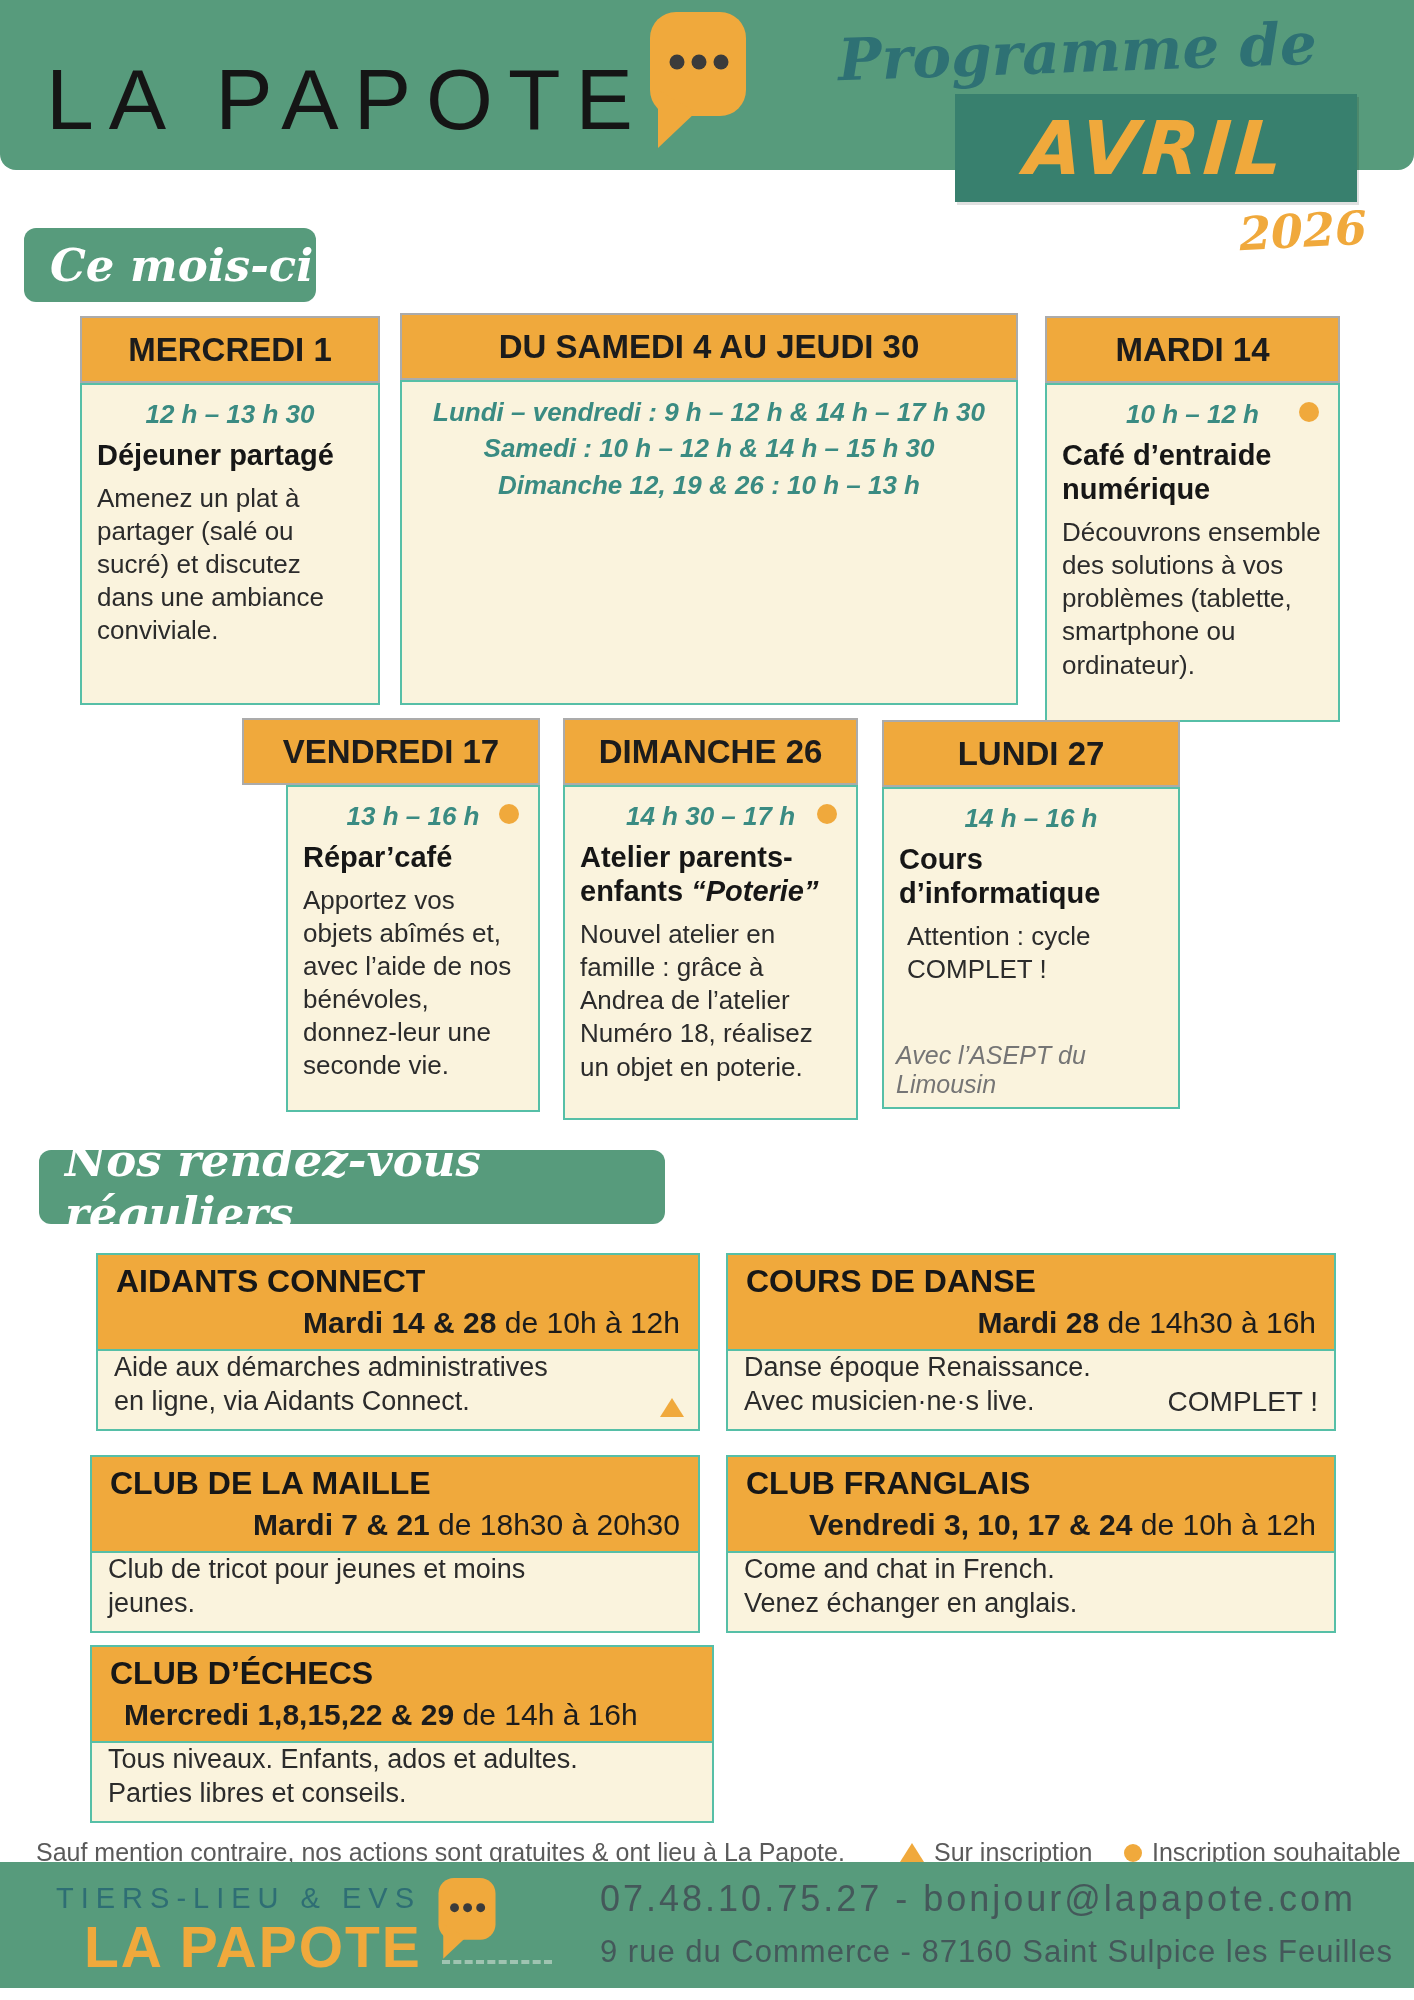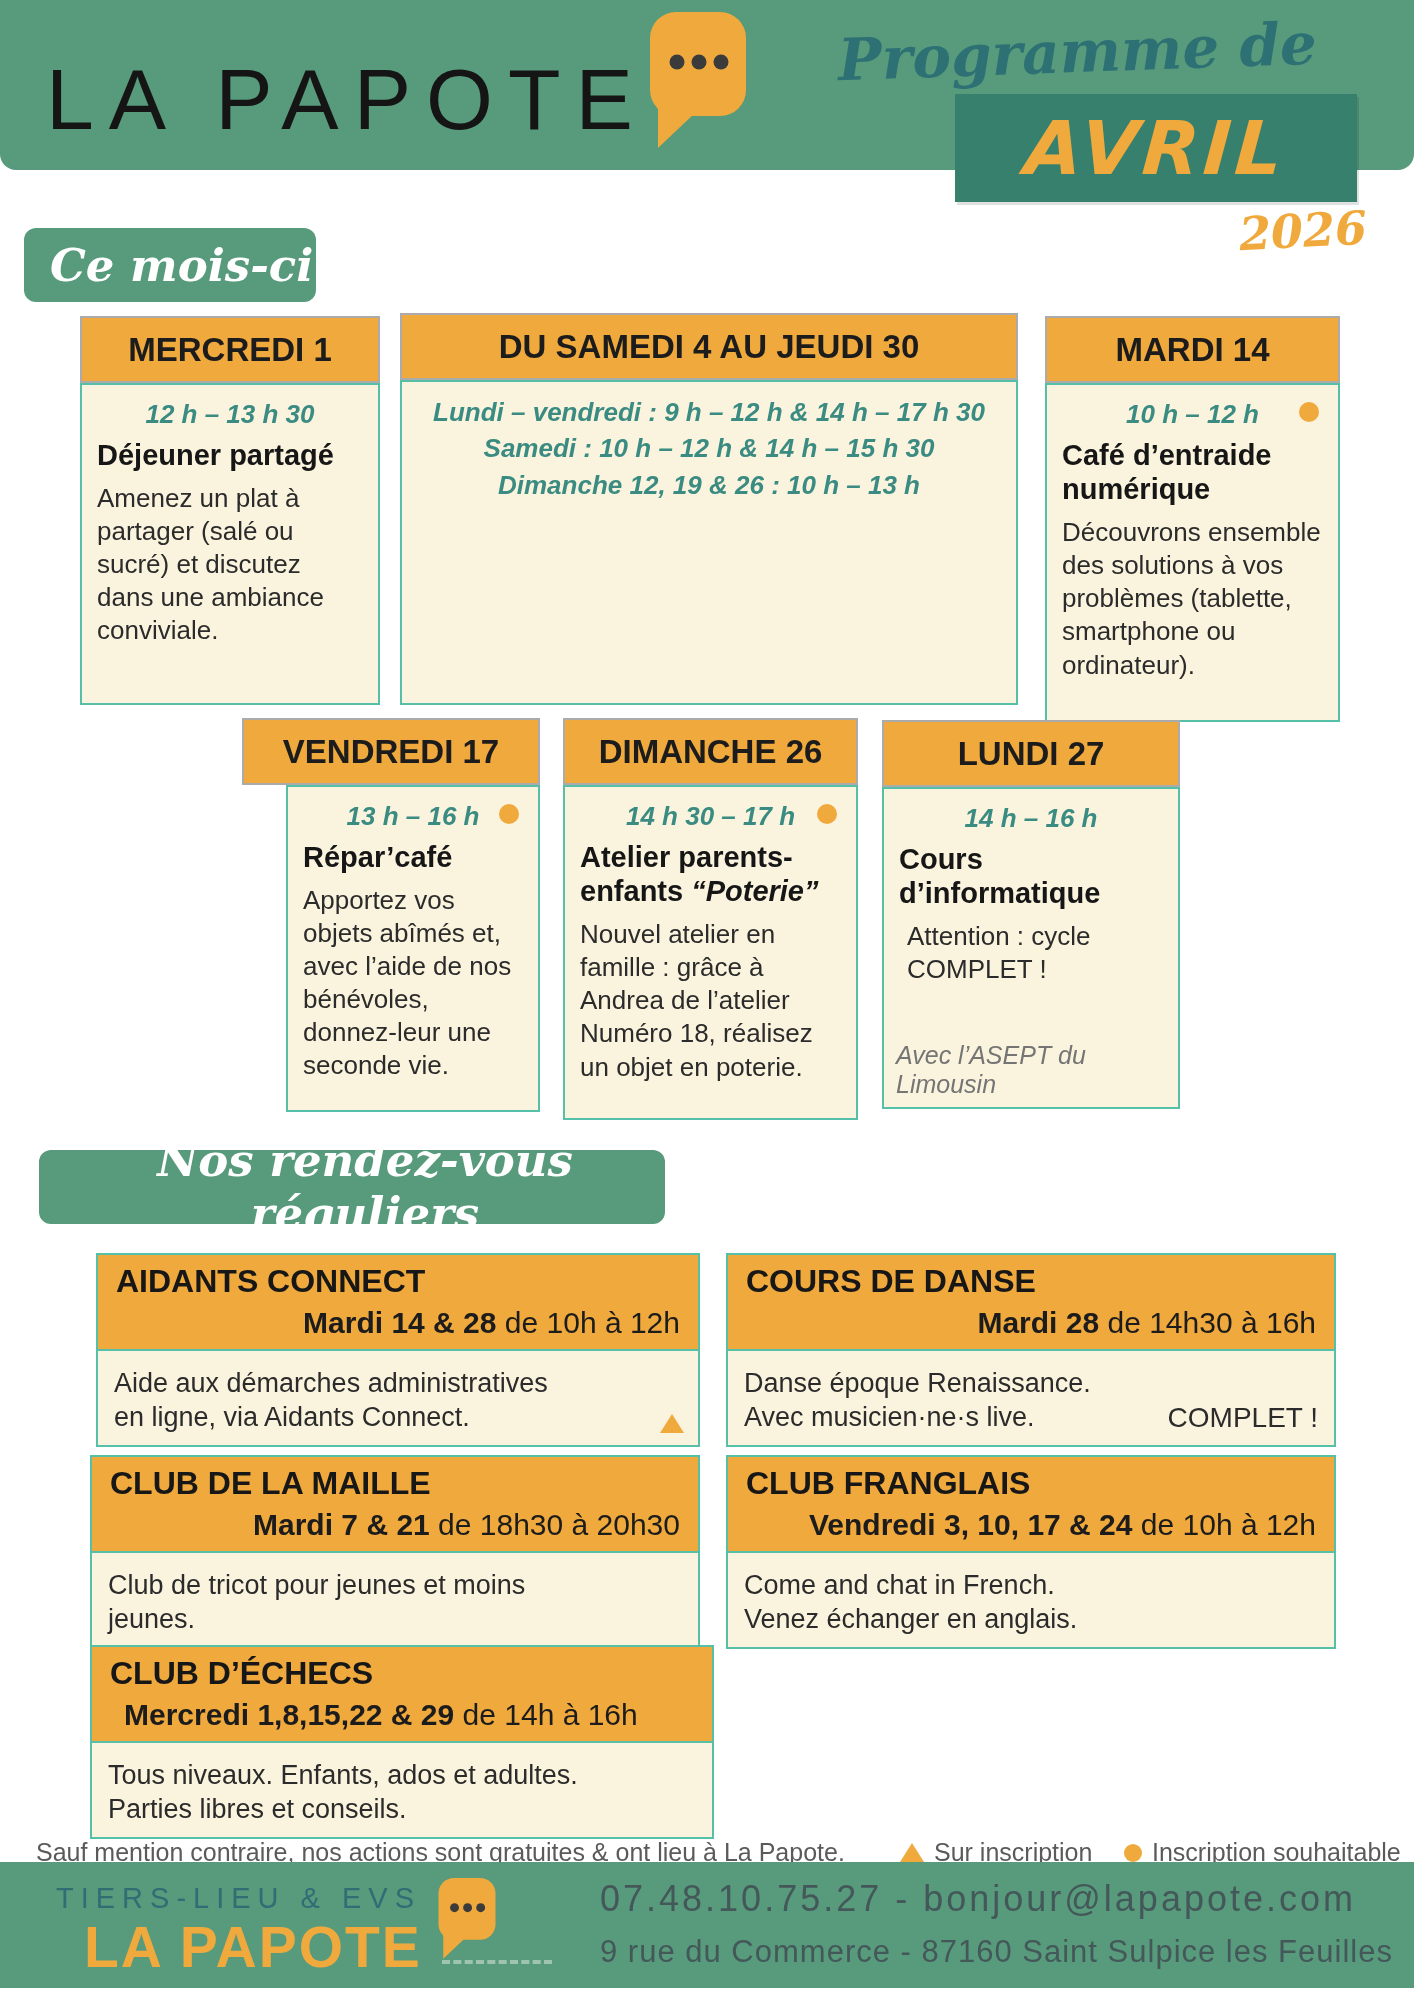--- a/index.html
+++ b/index.html
@@ -17,21 +17,21 @@
                 font-weight:600;transform:rotate(-2deg);}
   .month-banner{position:absolute;left:955px;top:94px;width:402px;height:108px;background:#38806e;
                 display:flex;align-items:center;justify-content:center;box-shadow:2px 3px 0 rgba(0,0,0,.12);}
   .month-label{font-family:"DejaVu Sans",sans-serif;font-style:italic;font-weight:700;
                font-size:74px;letter-spacing:4px;color:#f0a93c;transform:skewX(-4deg);}
   .year-label{position:absolute;left:1235px;top:204px;width:132px;text-align:right;font-size:46px;
               font-weight:700;color:#f0a93c;transform:rotate(-3deg);}
 
   
   .section-pill{position:absolute;background:#579b7c;border-radius:12px;color:#ffffff;
-                display:flex;align-items:center;padding-left:26px;font-weight:700;font-size:45px;text-align:center;}
+                display:flex;align-items:center;padding-left:26px;font-weight:700;font-size:45px;}
   .pill-month{left:24px;top:228px;width:266px;height:74px;}
   .pill-regular{left:39px;top:1150px;width:600px;height:74px;}
 
   
   .card{position:absolute;}
   .card-header{height:63px;background:#f0a93c;border:2px solid #ababab;color:#1c1c1c;
                font-weight:700;font-size:33px;display:flex;align-items:center;justify-content:center;}
   .card-body{background:#faf3dd;border:2px solid #56bfa7;padding:6px 15px 12px;position:relative;}
   .time-row{position:relative;text-align:center;color:#3a8b82;font-weight:700;font-style:italic;
             font-size:26px;margin:8px 0 4px;}
@@ -43,21 +43,21 @@
   .event-desc{font-size:26px;line-height:1.27;color:#2b2b2b;}
   .event-footnote{position:absolute;left:12px;right:6px;bottom:8px;font-style:italic;
                   font-size:25px;color:#757575;}
 
   
   .reg-card{position:absolute;}
   .reg-header{background:#f0a93c;border:2px solid #56bfa7;border-bottom:none;padding:9px 18px 10px;}
   .reg-name{font-size:32px;font-weight:700;color:#171717;line-height:1.1;}
   .reg-sched{font-size:30px;color:#1c1c1c;text-align:right;margin-top:7px;line-height:1.1;}
   .reg-sched.left{text-align:left;padding-left:14px;}
-  .reg-body{background:#faf3dd;border:2px solid #56bfa7;padding:16px 16px 10px;font-size:27px;
+  .reg-body{background:#faf3dd;border:2px solid #56bfa7;padding:0 16px 10px;font-size:27px;
             line-height:1.25;color:#2b2b2b;position:relative;}
   .tri{width:0;height:0;border-left:12px solid transparent;border-right:12px solid transparent;
        border-bottom:19px solid #f0a93c;}
   .reg-body .tri{position:absolute;right:14px;bottom:12px;}
   .complet{position:absolute;right:16px;bottom:10px;font-size:28px;color:#2b2b2b;}
 
   
   .legend-note{position:absolute;left:36px;top:1838px;font-size:25px;color:#5a5a5a;}
   .legend-item{position:absolute;top:1838px;display:flex;align-items:center;gap:10px;
                font-size:25px;color:#5a5a5a;}

